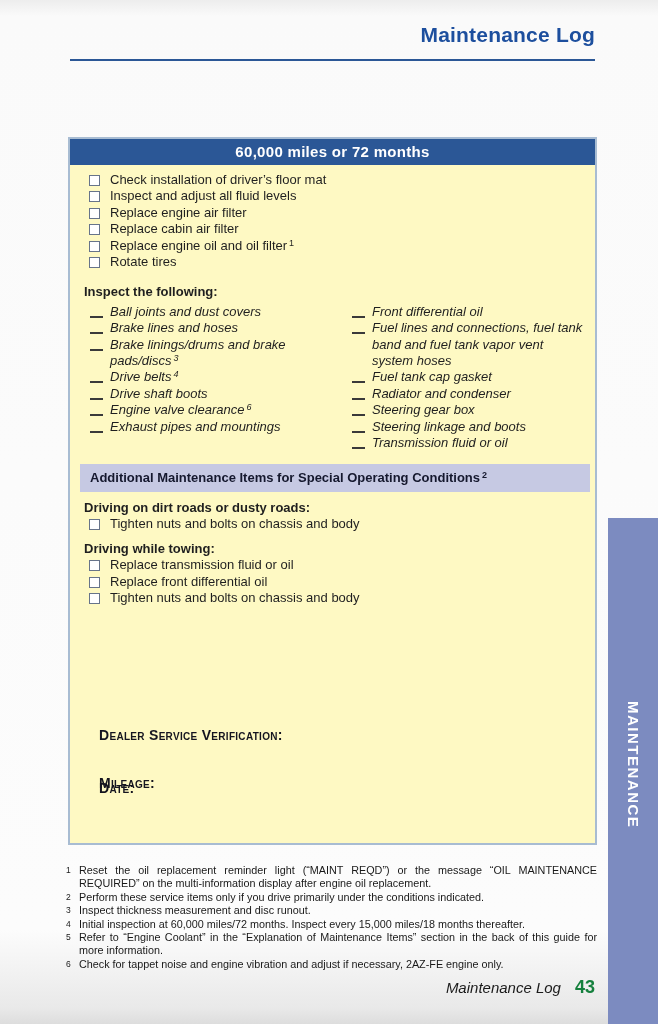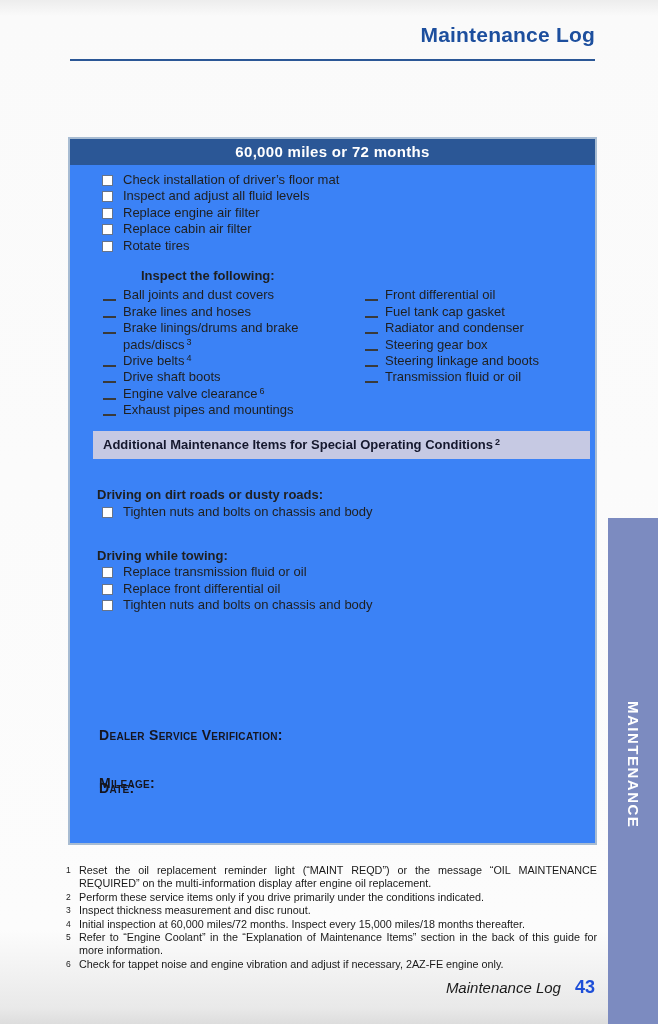--- a/index.html
+++ b/index.html
@@ -4,57 +4,57 @@
 <style>
   html,body{margin:0;padding:0;}
   body{
     width:658px;height:1024px;position:relative;overflow:hidden;
     font-family:"Liberation Sans", sans-serif;color:#1f1f1f;
     background:linear-gradient(180deg,#ededed 0px,#fafafa 16px,#fcfcfc 930px,#e9e9e9 1008px,#dddddd 1024px);
   }
   .page-title{position:absolute;top:23px;right:63px;font-size:21px;font-weight:bold;color:#1d4f9e;letter-spacing:.2px;}
   .title-rule{position:absolute;top:59px;left:70px;width:525px;height:2px;background:#2b5796;}
 
-  .card{position:absolute;left:68px;top:137px;width:529px;height:708px;background:#3b82f6;
+  .card{position:absolute;left:68px;top:137px;width:529px;height:708px;background:#fef9c3;
         border:2px solid #a8bcd2;box-sizing:border-box;}
   .card-header{background:#2b5796;color:#fff;font-weight:bold;font-size:15px;text-align:center;
                height:26px;line-height:26px;letter-spacing:.3px;}
-  .card-body{padding:7px 8px 0 27px;font-size:13px;line-height:16.4px;}
+  .card-body{padding:7px 8px 0 14px;font-size:13px;line-height:16.4px;}
 
   .chk-row{display:flex;align-items:flex-start;margin-left:5px;}
   .chk{flex:0 0 auto;width:9px;height:9px;border:1px solid #67748a;margin:3px 10px 0 0;background:#fff;}
   sup{font-size:9px;line-height:0;vertical-align:4px;margin-left:2px;}
 
-  .sec-head{font-weight:bold;margin-top:14px;margin-left:44px;}
+  .sec-head{font-weight:bold;margin-top:14px;}
   .cols{display:flex;margin-top:3px;}
   .col-left{flex:0 0 auto;width:262px;}
   .col-right{flex:1;min-width:0;}
-  .insp-row{display:flex;align-items:flex-start;margin-left:6px;}
+  .insp-row{display:flex;align-items:flex-start;margin-left:6px;font-style:italic;}
   .dash{flex:0 0 auto;width:13px;height:12px;border-bottom:2px solid #3a3a3a;margin-right:7px;}
   .insp-row .lbl{padding-right:2px;}
 
   .addl-bar{background:#c6c9e3;margin:12px -3px 0 -4px;padding:6px 4px 6px 10px;
             font-weight:bold;color:#15182e;}
 
-  .cond-head{font-weight:bold;margin-top:28px;}
+  .cond-head{font-weight:bold;margin-top:8px;}
 
   .verify{position:absolute;left:12px;font-weight:bold;font-variant:small-caps;font-size:14px;
           letter-spacing:.3px;color:#15151f;padding-left:17px;}
   .v-dealer{top:588px;}
   .v-date{top:641px;}
   .v-mileage{top:636px;}
 
   .footnotes{position:absolute;left:66px;top:864px;width:531px;}
   .fn{display:flex;font-size:10.8px;line-height:13.4px;color:#191919;}
   .fn .fn-num{flex:0 0 13px;font-size:8.5px;padding-top:0;margin:0;line-height:13.4px;}
   .fn .fn-text{flex:1;text-align:justify;}
 
   .page-footer{position:absolute;top:977px;right:63px;display:flex;align-items:baseline;gap:14px;}
   .footer-label{font-style:italic;font-size:15px;color:#1b1b1b;}
-  .footer-num{font-weight:bold;font-size:18px;color:#1d4ed8;}
+  .footer-num{font-weight:bold;font-size:18px;color:#15803d;}
 
   .side-tab{position:absolute;left:608px;top:518px;width:50px;height:506px;background:#7c8bc0;}
   .side-text{position:absolute;top:183px;left:50%;transform:translateX(-50%);
              writing-mode:vertical-rl;color:#fff;font-weight:bold;font-size:15px;letter-spacing:1.5px;}
 </style>
 </head>
 <body>
 
 <div class="page-title">Maintenance Log</div>
 <div class="title-rule"></div>
@@ -74,20 +74,24 @@
     <div class="chk-row">
       <span class="chk"></span>
       <span class="lbl">Replace engine air filter</span>
     </div>
     <div class="chk-row">
       <span class="chk"></span>
       <span class="lbl">Replace cabin air filter</span>
     </div>
     <div class="chk-row">
       <span class="chk"></span>
+      <span class="lbl"><span>Replace engine oil and oil filter</span><sup>1</sup></span>
+    </div>
+    <div class="chk-row">
+      <span class="chk"></span>
       <span class="lbl">Rotate tires</span>
     </div>
 
     <div class="sec-head">Inspect the following:</div>
 
     <div class="cols">
       <div class="col-left">
         <div class="insp-row">
           <span class="dash"></span>
           <span class="lbl">Ball joints and dust covers</span>
@@ -114,20 +118,24 @@
         </div>
         <div class="insp-row">
           <span class="dash"></span>
           <span class="lbl">Exhaust pipes and mountings</span>
         </div>
       </div>
       <div class="col-right">
         <div class="insp-row">
           <span class="dash"></span>
           <span class="lbl">Front differential oil</span>
+        </div>
+        <div class="insp-row">
+          <span class="dash"></span>
+          <span class="lbl">Fuel lines and connections, fuel tank band and fuel tank vapor vent system hoses</span>
         </div>
         <div class="insp-row">
           <span class="dash"></span>
           <span class="lbl">Fuel tank cap gasket</span>
         </div>
         <div class="insp-row">
           <span class="dash"></span>
           <span class="lbl">Radiator and condenser</span>
         </div>
         <div class="insp-row">

